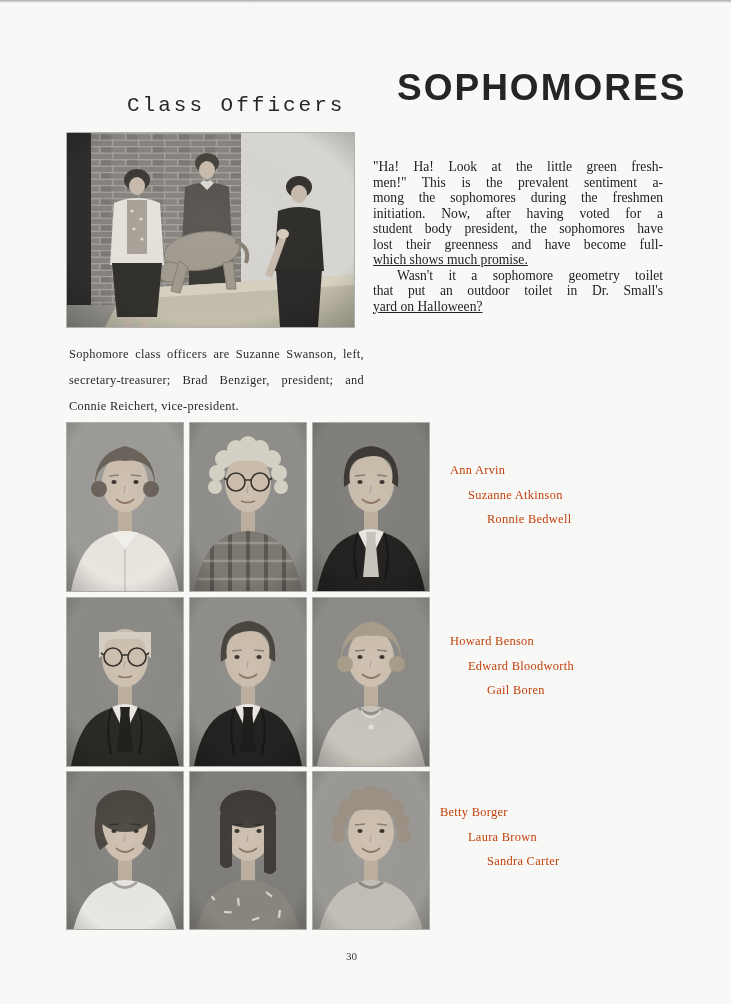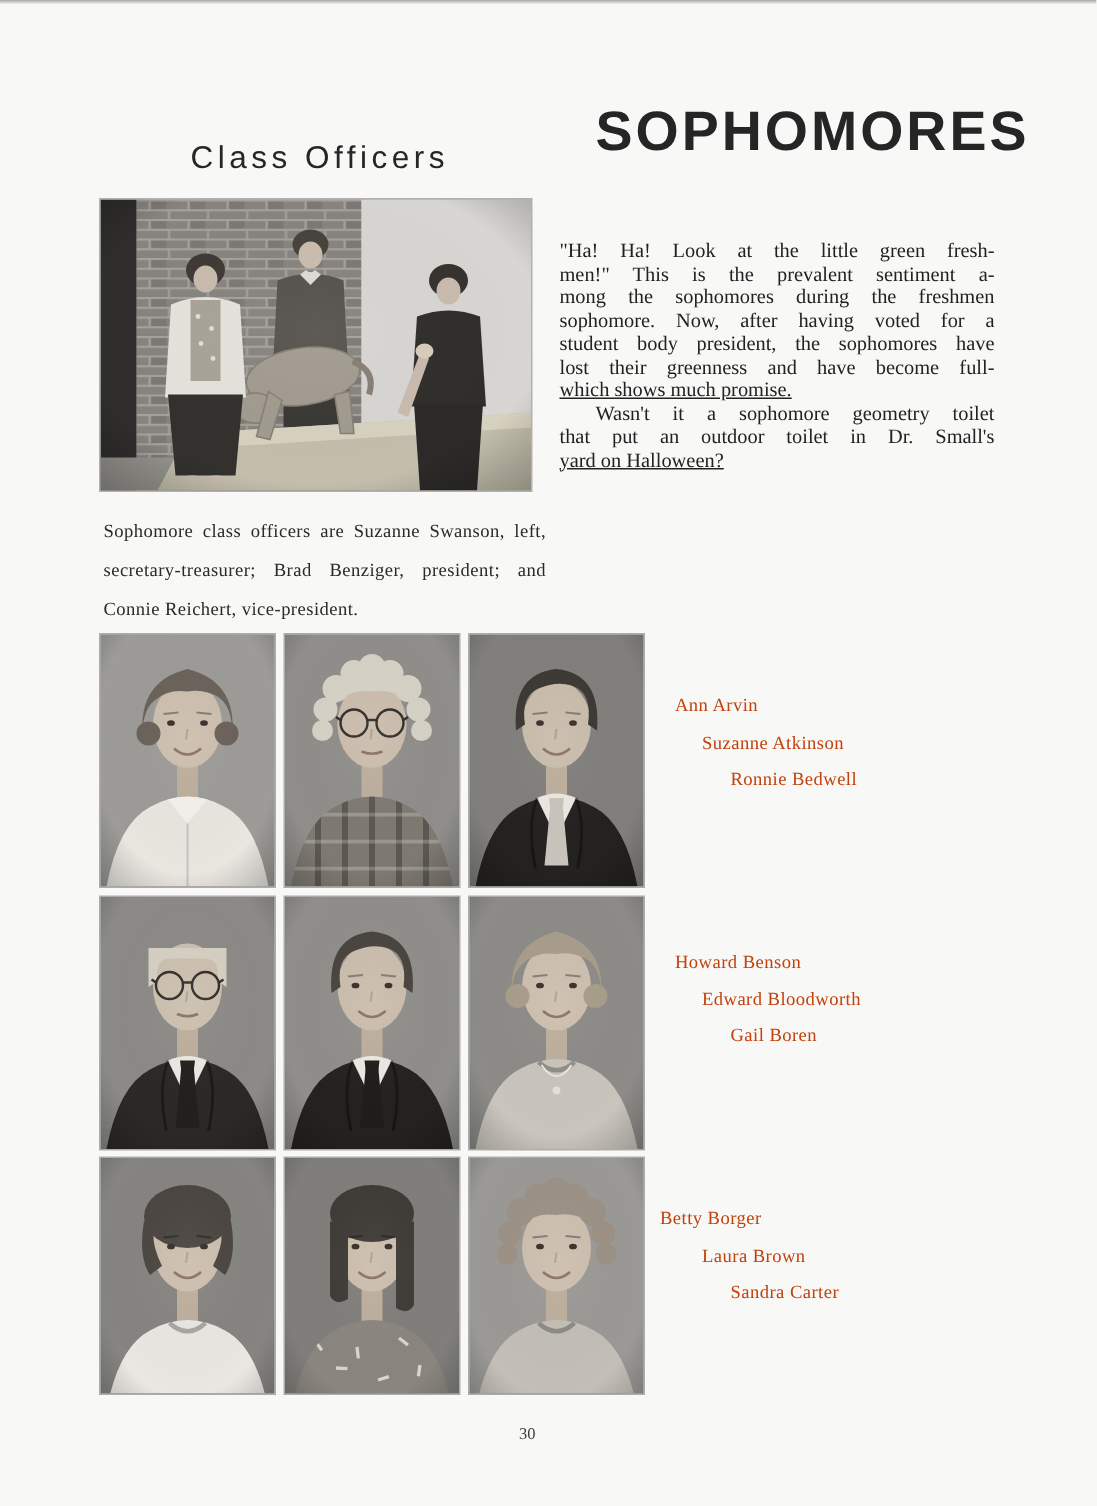--- a/index.html
+++ b/index.html
@@ -8,21 +8,21 @@
     background:#f8f8f6;
     font-family:"Liberation Serif", serif;
     color:#1f1f1f;
   }
   .scan-edge-top{
     position:absolute;left:0;top:0;width:731px;height:3px;
     background:linear-gradient(#a9a9a7,rgba(255,255,255,0));
   }
   .heading-left{
     position:absolute;left:127px;top:94px;
-    font-family:Liberation Sans, sans-serif;
+    font-family:Liberation Mono, monospace;
     font-size:21px;letter-spacing:3px;color:#262626;font-weight:400;
     white-space:nowrap;
   }
   .heading-right{
     position:absolute;left:397px;top:67px;
     font-family:"Liberation Sans", sans-serif;
     font-size:37px;font-weight:bold;letter-spacing:2px;color:#252525;
     white-space:nowrap;
   }
   .group-photo{
@@ -142,21 +142,21 @@
 <div class="caption">
   <div class="cap-line">Sophomore class officers are Suzanne Swanson, left,</div>
   <div class="cap-line">secretary-treasurer; Brad Benziger, president; and</div>
   <div class="cap-line last">Connie Reichert, vice-president.</div>
 </div>
 
 <div class="intro">
   <div class="iline">"Ha! Ha! Look at the little green fresh-</div>
   <div class="iline">men!" This is the prevalent sentiment a-</div>
   <div class="iline">mong the sophomores during the freshmen</div>
-  <div class="iline">sophomore. Now, after having voted for a</div>
+  <div class="iline">initiation. Now, after having voted for a</div>
   <div class="iline">student body president, the sophomores have</div>
   <div class="iline">lost their greenness and have become full-</div>
   <div class="iline last">which shows much promise.</div>
   <div class="iline indent">Wasn't it a sophomore geometry toilet</div>
   <div class="iline">that put an outdoor toilet in Dr. Small's</div>
   <div class="iline last">yard on Halloween?</div>
 </div>
 
 <div class="cell" style="left:67px;top:423px;height:168px">
     <svg viewBox="0 0 116 168" preserveAspectRatio="xMidYMin slice">

